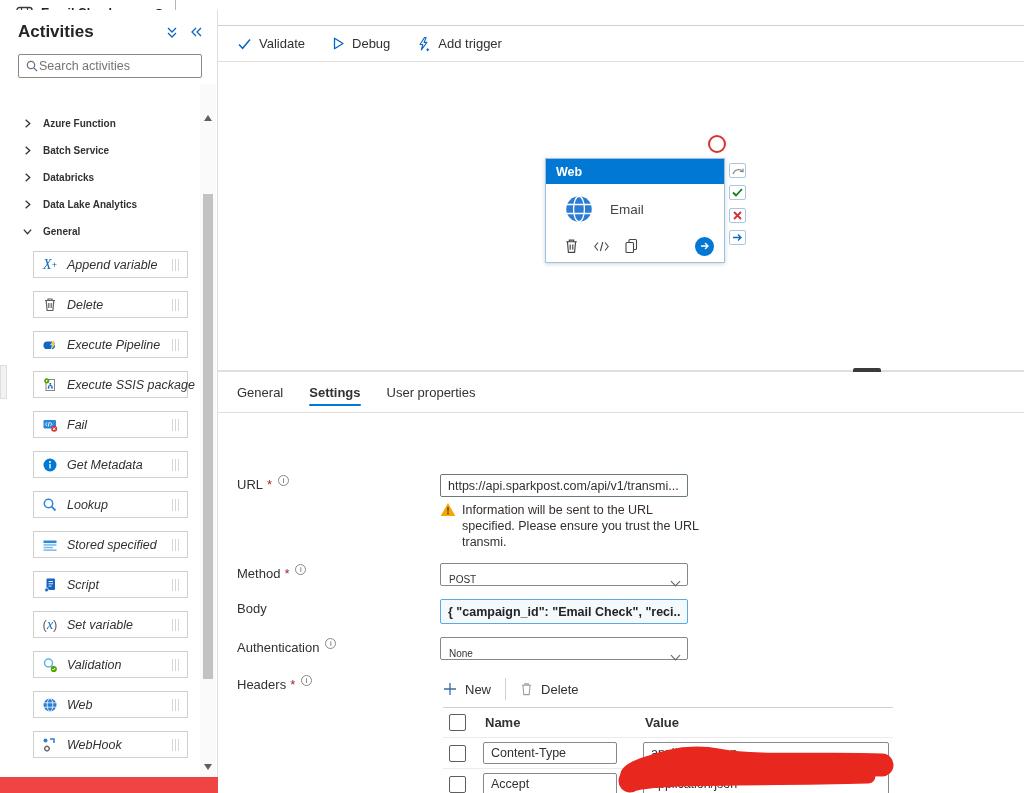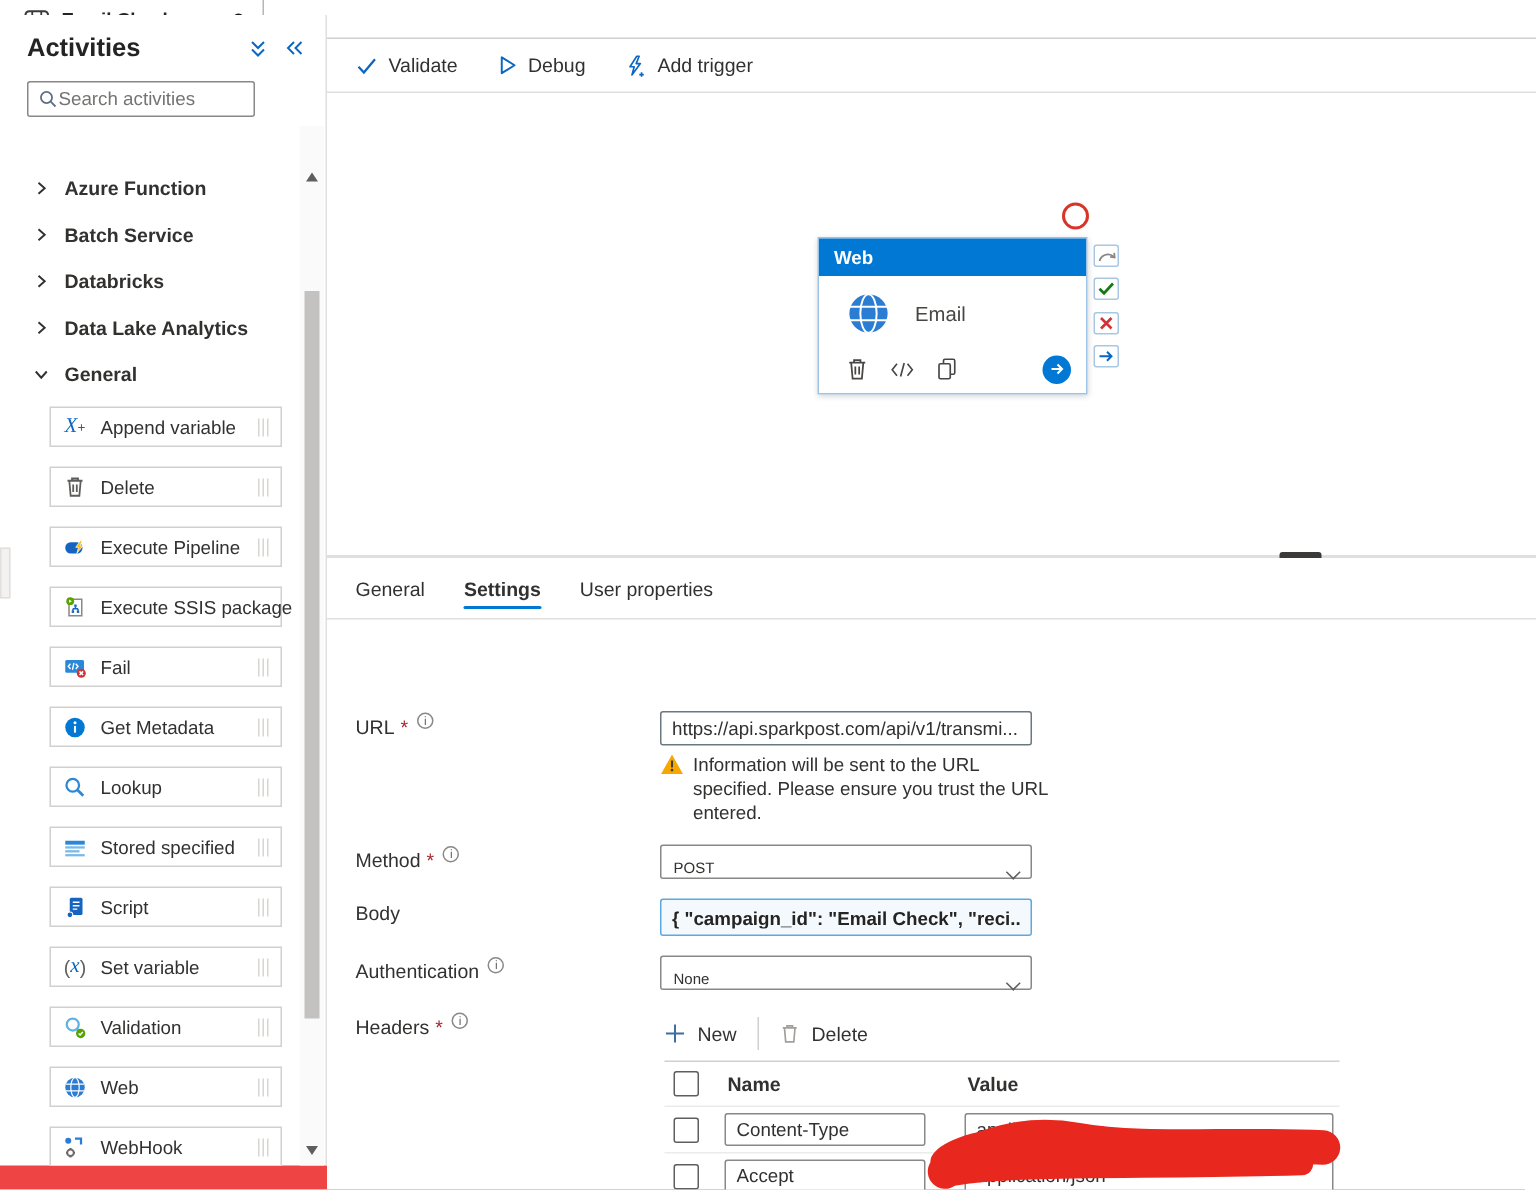--- a/index.html
+++ b/index.html
@@ -14,31 +14,31 @@
     border-right:1px solid #b8b6b4; display:flex; align-items:center; gap:8px; padding:0 8px 0 6px; }
   .tab-title { font-weight:bold; font-size:12.5px; color:#252423; flex:1 1 auto; }
   .dirty-dot { width:8px; height:8px; border-radius:50%; background:#1b1a19; margin-right:4px; }
 
   
   .sidebar { position:absolute; left:0; top:10px; width:218px; height:767px; background:#fff;
     border-right:1px solid #e1dfdd; }
   .sb-header { display:flex; align-items:center; padding:12px 8px 0 18px; }
   .sb-title { font-size:17px; font-weight:bold; color:#252423; flex:1 1 auto; }
   .sb-hicons { display:flex; gap:10px; margin-right:6px; }
-  .searchbox { margin:12px 16px 0 18px; width:152px; height:24px; border:1px solid #8a8886; border-radius:2px;
+  .searchbox { margin:12px 16px 0 18px; width:184px; height:24px; border:1px solid #8a8886; border-radius:2px;
     display:flex; align-items:center; padding:0 6px; background:#fff; }
   .searchbox input { border:none; outline:none; flex:1; font-size:12.5px; color:#323130; min-width:0;
     font-family:inherit; }
   .searchbox input::placeholder { color:#767472; }
   .sb-list { position:absolute; left:0; top:100px; right:17px; bottom:0; overflow:hidden; }
   .cat-row { display:flex; align-items:center; gap:10px; padding:8px 0 8px 22px; cursor:pointer; }
-  .cat-label { font-weight:bold; font-size:13px; color:#323130; }
+  .cat-label { font-weight:bold; font-size:10px; color:#323130; }
   .act-item { position:relative; margin:6px 12px 13px 33px; width:155px; height:27px; border:1px solid #d2d0ce;
     background:#fff; display:flex; align-items:center; gap:8px; padding:0 10px 0 7px; cursor:grab; }
-  .ai-label { font-size:12.5px; color:#323130; white-space:nowrap; flex:1; }
+  .ai-label { font-size:12.5px; color:#323130; white-space:nowrap; flex:1;font-style:italic; }
   .drag-dots { width:1px; height:12px; background:#d8d6d4; box-shadow:3px 0 0 #d8d6d4,6px 0 0 #d8d6d4; margin-right:4px; }
   .ai-icon { width:18px; height:16px; display:flex; align-items:center; justify-content:center; flex:none; }
   .xv { font-family:"Liberation Serif","DejaVu Serif",serif; font-style:italic; color:#0b66c2; font-size:14px; }
   .paren { color:#5f5e5c; font-size:13px; }
   .plus-sub { color:#0b66c2; font-size:9px; vertical-align:sub; }
 
   
   .sb-scrollbar { position:absolute; right:1px; top:74px; bottom:0; width:16px; background:#fafafa; }
   .sb-up,.sb-down { position:absolute; left:0; width:16px; height:16px; display:flex; align-items:center; justify-content:center; }
   .sb-up { top:26px; } .sb-down { bottom:2px; }
@@ -471,21 +471,21 @@
         <input class="tinput" value="https://api.sparkpost.com/api/v1/transmi..." style="">
       </div>
       <div class="warn">
         <span>
           <svg width="16" height="15" viewBox="0 0 16 15">
               <path d="M8 1L15.3 14H.7z" fill="#f7a800"></path>
               <rect x="7.35" y="5" width="1.3" height="4.6" fill="#3b3a39"></rect>
               <circle cx="8" cy="11.4" r="0.9" fill="#3b3a39"></circle>
             </svg>
         </span>
-        <span class="warn-text">Information will be sent to the URL specified. Please ensure you trust the URL entered.</span>
+        <span class="warn-text">Information will be sent to the URL specified. Please ensure you trust the URL transmi.</span>
       </div>
 
       <div class="flabel" style="top:153px">
         <span>Method</span>
           <span class="req">*</span>
           <span class="info-i">i</span>
       </div>
       <div class="ctrl" style="top:150px">
         <div class="dropdown">
           <span class="dd-label">POST</span>

